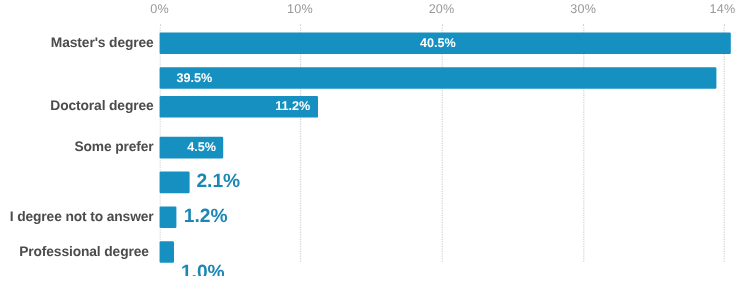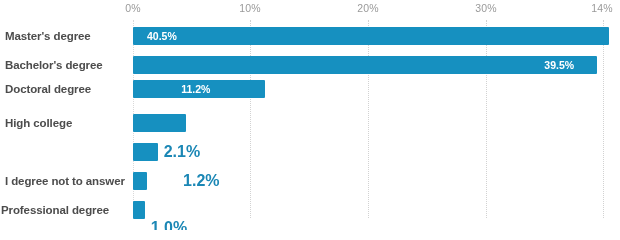--- a/index.html
+++ b/index.html
@@ -51,20 +51,21 @@
     height: 18px;
   }
 
   .cat-label {
     position: absolute;
     right: 0;
     top: 0;
     width: 128px;
     height: 18px;
     line-height: 18px;
+    text-align: right;
     font-size: 11.5px;
     font-weight: bold;
     color: #4c4c4c;
     white-space: nowrap;
     padding-right: 5px;
     box-sizing: border-box;
     letter-spacing: -0.1px;
   }
 
   .bar {
@@ -111,44 +112,44 @@
   <div class="axis-tick-label" style="left:133px">0%</div>
   <div class="axis-tick-label" style="left:250px">10%</div>
   <div class="axis-tick-label" style="left:368px">20%</div>
   <div class="axis-tick-label" style="left:486px">30%</div>
   <div class="axis-tick-label" style="left:602px">14%</div>
 
   <div id="rows-host">
       <div class="row" style="top: 27px;">
         <div class="cat-label" style="right: 487px;">Master's degree</div>
         <div class="bar" style="left: 133px; width: 475.875px; background: rgb(22, 144, 192);"></div>
-        <div class="val-inside" style="left: 147px; width: 469.875px; text-align: left; color: rgb(255, 255, 255);">40.5%</div>
+        <div class="val-inside" style="left: 130px; width: 469.875px; text-align: center; color: rgb(255, 255, 255);">40.5%</div>
       </div>
       <div class="row" style="top: 56px;">
-        <div class="cat-label" style="right: 487px;">Bachelor's degree</div>
         <div class="bar" style="left: 133px; width: 464.125px; background: rgb(22, 144, 192);"></div>
-        <div class="val-inside" style="left: 116px; width: 458.125px; text-align: right; color: rgb(255, 255, 255);">39.5%</div>
+        <div class="val-inside" style="left: 147px; width: 458.125px; text-align: left; color: rgb(255, 255, 255);">39.5%</div>
       </div>
       <div class="row" style="top: 80px;">
         <div class="cat-label" style="right: 487px;">Doctoral degree</div>
         <div class="bar" style="left: 133px; width: 131.6px; background: rgb(22, 144, 192);"></div>
-        <div class="val-inside" style="left: 133px; width: 125.6px; text-align: center; color: rgb(255, 255, 255);">11.2%</div>
+        <div class="val-inside" style="left: 133px; width: 125.6px; text-align: right; color: rgb(255, 255, 255);">11.2%</div>
       </div>
       <div class="row" style="top: 114px;">
-        <div class="cat-label" style="right: 487px;">High college</div>
+        <div class="cat-label" style="right: 487px;">Some prefer</div>
         <div class="bar" style="left: 133px; width: 52.875px; background: rgb(22, 144, 192);"></div>
+        <div class="val-inside" style="left: 133px; width: 46.875px; text-align: right; color: rgb(255, 255, 255);">4.5%</div>
       </div>
       <div class="row" style="top: 143px;">
         <div class="bar" style="left: 133px; width: 24.675px; background: rgb(22, 144, 192);"></div>
         <div class="val-outside" style="left: 163.675px; color: rgb(27, 135, 181);">2.1%</div>
       </div>
       <div class="row" style="top: 172px;">
         <div class="cat-label" style="right: 487px;">I degree not to answer</div>
         <div class="bar" style="left: 133px; width: 14.1px; background: rgb(22, 144, 192);"></div>
-        <div class="val-outside" style="left: 153.1px; color: rgb(27, 135, 181); margin-left: 30px;">1.2%</div>
+        <div class="val-outside" style="left: 153.1px; color: rgb(27, 135, 181);">1.2%</div>
       </div>
       <div class="row" style="top: 201px;">
         <div class="cat-label" style="right: 491px;">Professional degree</div>
         <div class="bar" style="left: 133px; width: 11.75px; background: rgb(22, 144, 192);"></div>
         <div class="val-outside" style="left: 150.75px; color: rgb(27, 135, 181); margin-top: 18px;">1.0%</div>
       </div>
     </div>
 
 </div>
 

